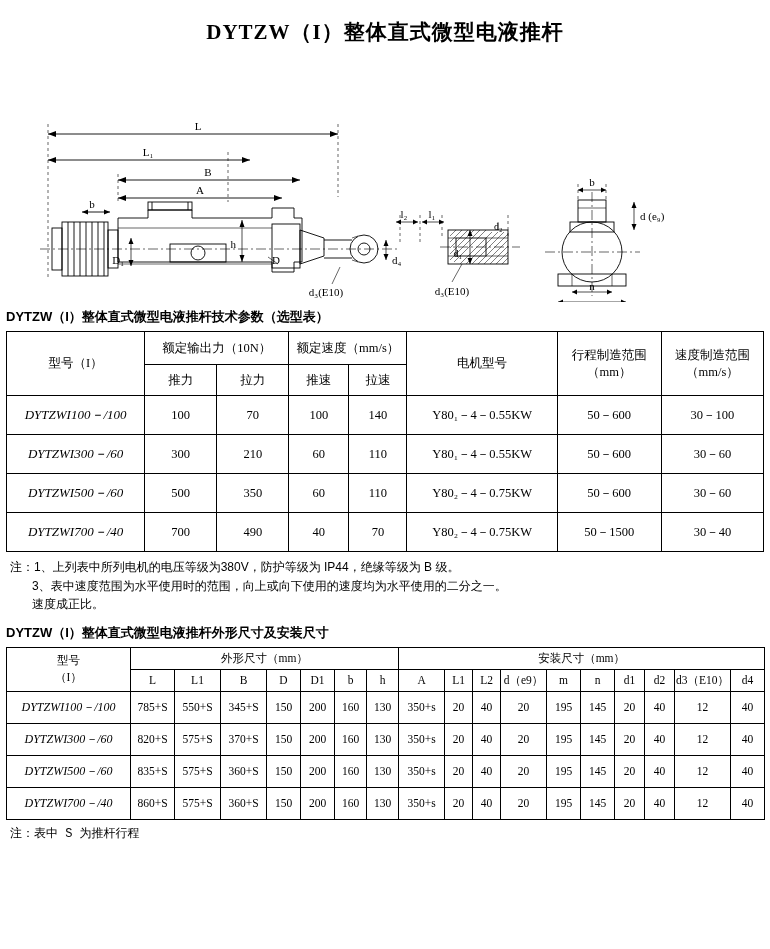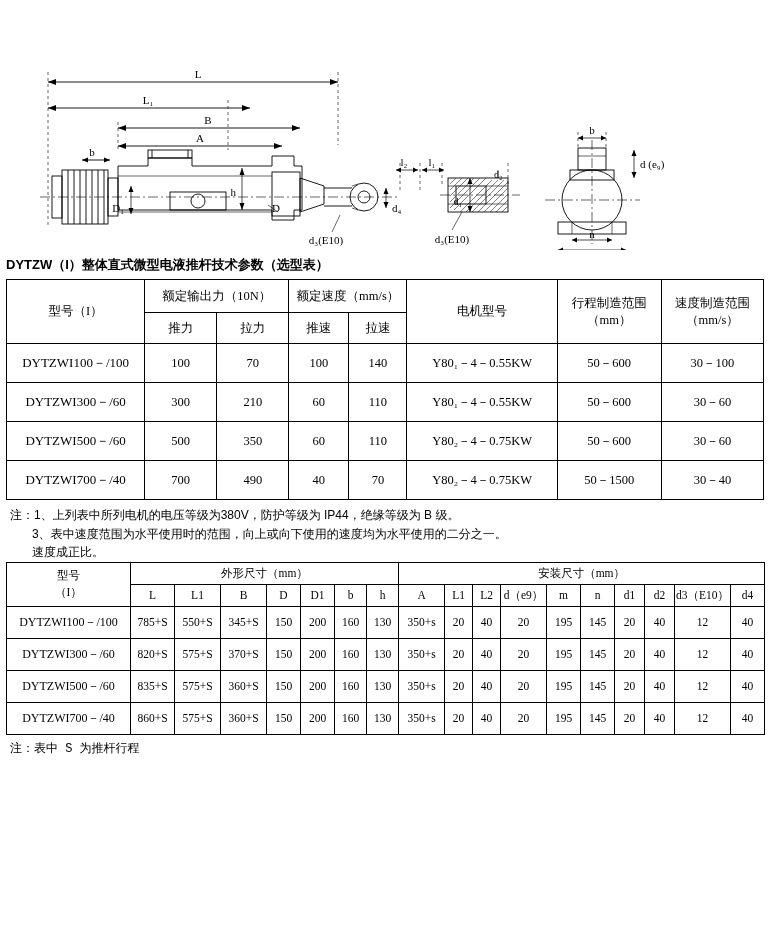--- a/index.html
+++ b/index.html
@@ -64,20 +64,21 @@
     font-family: "Liberation Serif", "DejaVu Serif", serif;
   }
   table.spec th {
     font-weight: normal;
     font-size: 12.5px;
   }
   table.spec td.model {
     font-size: 13px;
     padding-left: 4px;
     padding-right: 4px;
+    font-style: italic;
   }
   table.spec tr.row td { height: 24px; }
 
   
   #table-spec td, #table-spec th { padding: 5px 2px; }
   #table-spec tr.hdr1 th { height: 22px; }
   #table-spec tr.hdr2 th { height: 20px; margin-top: 8px; }
   #table-spec tr.row td { height: 28px; }
 
   
@@ -109,20 +110,21 @@
   }
   svg text {
     font-family: "Liberation Serif", "DejaVu Serif", serif;
   }
 </style>
 </head>
 <body>
 
 <div class="page">
 
+  <div class="title">DYTZW（I）整体直式微型电液推杆</div>
 
   <div class="drawing">
     <svg width="770" height="250" viewBox="0 0 770 250">
       <g stroke="#000" fill="none" stroke-width="0.9">
 
         <line x1="48" y1="72" x2="48" y2="225" stroke-dasharray="3,3" stroke-width="0.6"></line>
         <line x1="338" y1="72" x2="338" y2="145" stroke-dasharray="3,3" stroke-width="0.6"></line>
         <line x1="48" y1="82" x2="338" y2="82"></line>
         <path d="M48 82 l8 -3 v6 z" fill="#000" stroke="none"></path>
         <path d="M338 82 l-8 -3 v6 z" fill="#000" stroke="none"></path>
@@ -365,20 +367,21 @@
       </tr>
     </tbody>
   </table>
 
   <div class="notes">
     <div class="nline">注：1、上列表中所列电机的电压等级为380V，防护等级为 IP44，绝缘等级为 B 级。</div>
     <div class="nline indent">3、表中速度范围为水平使用时的范围，向上或向下使用的速度均为水平使用的二分之一。</div>
     <div class="nline indent">速度成正比。</div>
   </div>
 
+  <div class="section-head k2">DYTZW（I）整体直式微型电液推杆外形尺寸及安装尺寸</div>
 
   <table class="spec" id="table-dims">
     <colgroup>
       <col style="width:124px">
       <col style="width:44px">
       <col style="width:46px">
       <col style="width:46px">
       <col style="width:34px">
       <col style="width:34px">
       <col style="width:32px">

